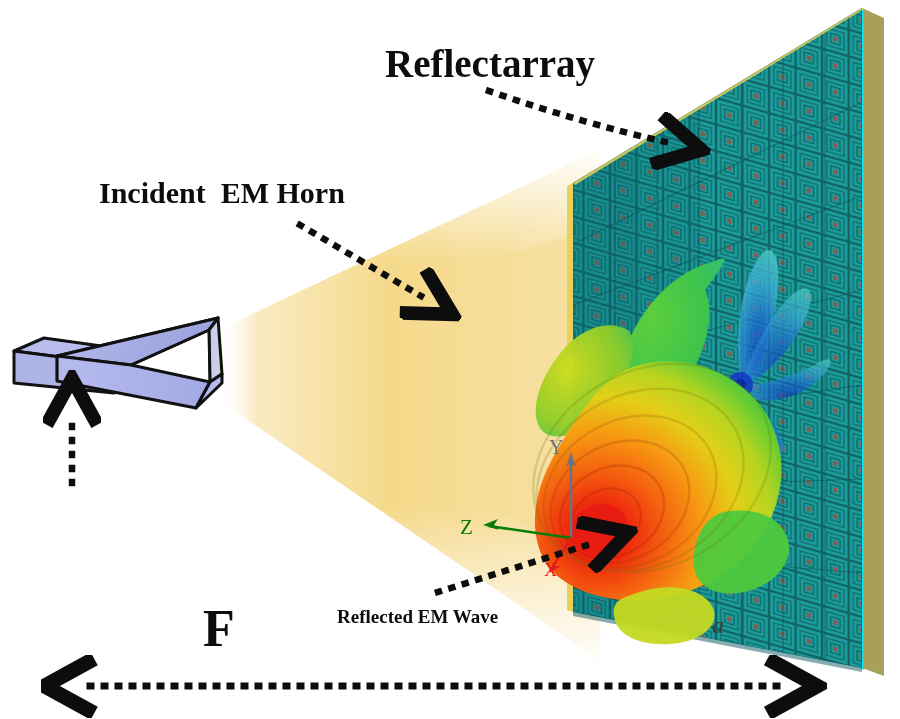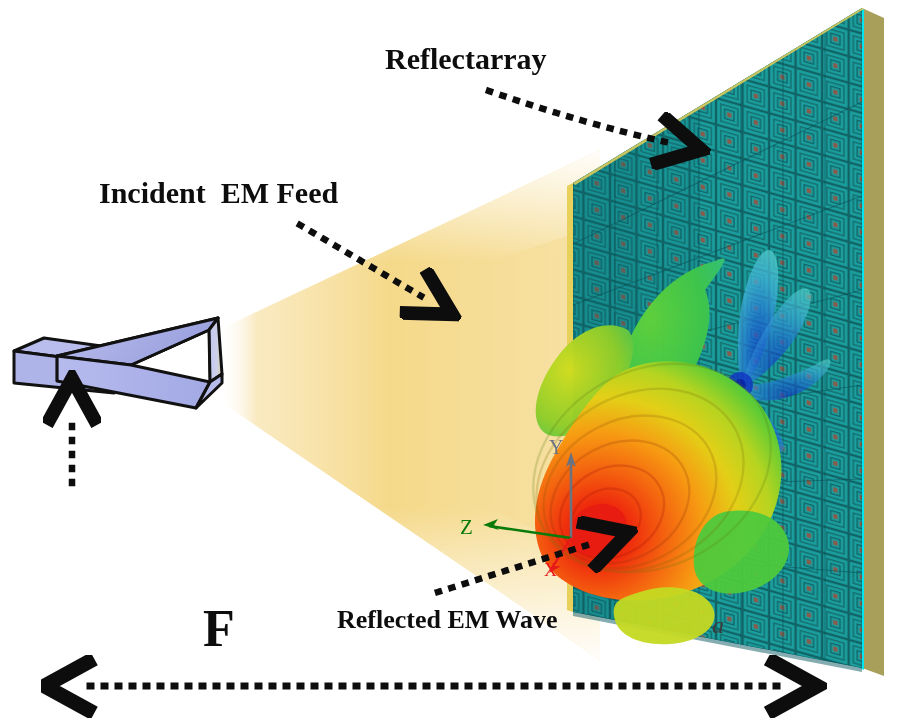--- a/index.html
+++ b/index.html
@@ -1,24 +1,24 @@
 <!DOCTYPE html>
 <html><head>
 <meta charset="utf-8">
 <style>
   html,body{margin:0;padding:0;background:#ffffff;}
   #stage{position:relative;width:900px;height:719px;background:#ffffff;overflow:hidden;
          font-family:"Liberation Serif",serif;}
   #stage svg.layer{position:absolute;left:0;top:0;width:900px;height:719px;}
   .lbl{position:absolute;font-family:"Liberation Serif",serif;font-weight:bold;
        color:#0d0d0d;white-space:pre;line-height:1;}
-  #lbl-reflectarray{left:385px;top:44px;font-size:30px;}
+  #lbl-reflectarray{left:385px;top:44px;font-size:39px;}
   #lbl-incident{left:99px;top:178px;font-size:30px;}
   #lbl-horn{left:8px;top:494px;font-size:30px;}
-  #lbl-reflected{left:337px;top:607px;font-size:26px;}
+  #lbl-reflected{left:337px;top:607px;font-size:19px;}
   #lbl-F{left:203px;top:603px;font-size:52px;}
   #lbl-a{left:712px;top:613px;font-size:24px;font-weight:normal;font-style:italic;color:#3a3a3a;}
   #lbl-axisY{left:549px;top:437px;font-size:20px;font-weight:normal;color:#6b7280;}
   #lbl-axisZ{left:460px;top:517px;font-size:21px;font-weight:normal;color:#0a7a0a;}
   #lbl-axisX{left:544px;top:561px;font-size:18px;font-weight:normal;color:#e8191b;}
 </style>
 </head>
 <body>
 
 <div id="stage">
@@ -238,21 +238,21 @@
       <path d="M438,592 L594,543" marker-end="url(#chev)"></path>
       <path d="M72,483 L72,415" marker-end="url(#chev)"></path>
     </g>
 
     <g>
       <line x1="90" y1="686" x2="778" y2="686" stroke="#0d0d0d" stroke-width="7" stroke-linecap="square" stroke-dasharray="1 13" marker-start="url(#chevBack)" marker-end="url(#chev)"></line>
     </g>
   </svg>
 
   <div class="lbl" id="lbl-reflectarray">Reflectarray</div>
-  <div class="lbl" id="lbl-incident">Incident  EM Feed</div>
+  <div class="lbl" id="lbl-incident">Incident  EM Horn</div>
   <div class="lbl" id="lbl-reflected">Reflected EM Wave</div>
   <div class="lbl" id="lbl-F">F</div>
   <div class="lbl" id="lbl-a">a</div>
   <div class="lbl" id="lbl-axisY">Y</div>
   <div class="lbl" id="lbl-axisZ">Z</div>
   <div class="lbl" id="lbl-axisX">X</div>
 
 </div>
 
 </body></html>

